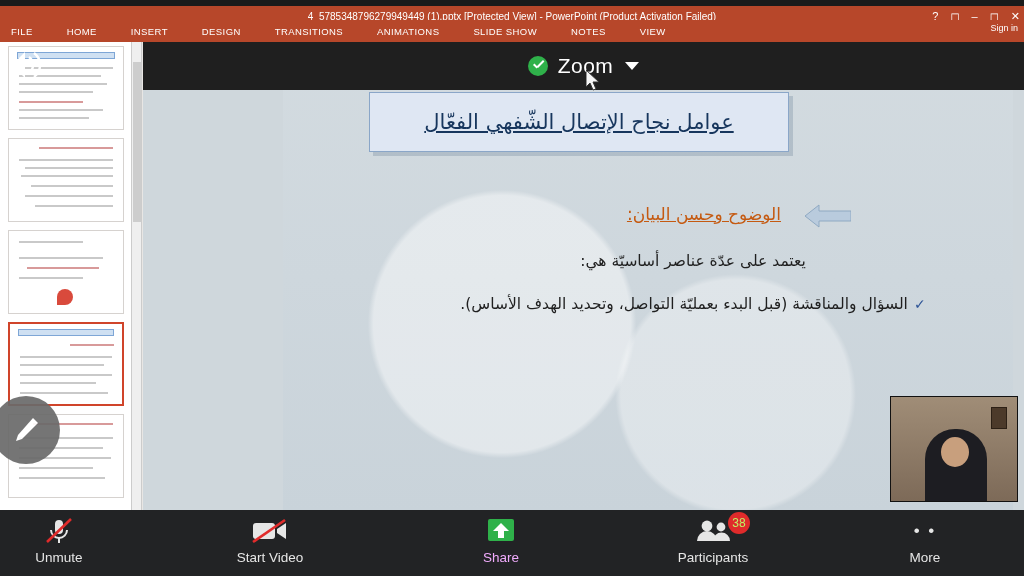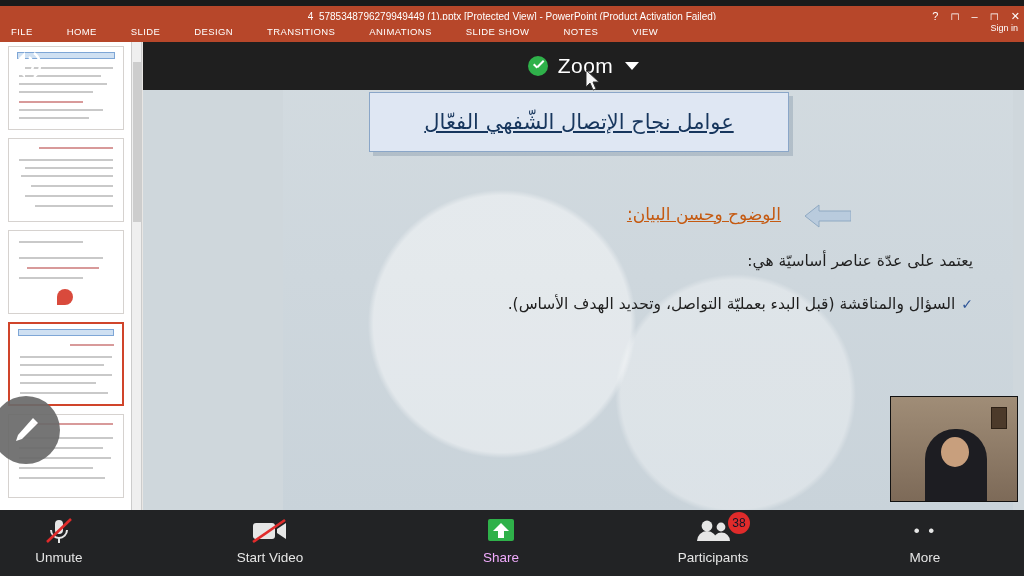--- a/index.html
+++ b/index.html
@@ -99,21 +99,21 @@
   .sub-head {
     position: absolute; top: 162px; right: 232px;
     font-family: "DejaVu Sans", sans-serif;
     font-size: 17px; color: #c55a11; text-decoration: underline; direction: rtl;
   }
   .arrow-left {
     position: absolute; top: 160px; right: 162px; width: 46px; height: 28px;
   }
   .body-ar {
     position: absolute; top: 205px; right: 40px; width: 560px;
-    direction: rtl; text-align: right;
+    direction: rtl; text-align: center;
     font-family: "DejaVu Sans", sans-serif;
     font-size: 15.5px; color: #1f1f1f; line-height: 1.85;
   }
   .body-ar p { margin-bottom: 14px; }
   .tick { color: #2f5597; margin-left: 6px; font-size: 14px; }
 
   
   .zoom-top {
     position: absolute; top: 42px; left: 143px; width: 881px; height: 48px;
     background: #1f1f1f;
@@ -153,21 +153,21 @@
     background: #222325; color: #e6e6e6;
   }
   .zb-item {
     position: absolute; top: 6px; width: 110px; text-align: center;
     font-size: 13.5px;
   }
   .zb-item .ic { height: 30px; display: flex; align-items: center; justify-content: center; }
   .zb-label { margin-top: 4px; display: block; }
   .badge {
     position: absolute; top: -4px; right: 18px;
-    background: #e02b2b; color: #0f172a; border-radius: 50%;
+    background: #e02b2b; color: #bef264; border-radius: 50%;
     width: 22px; height: 22px; font-size: 12px;
     display: flex; align-items: center; justify-content: center;
   }
   .dots { letter-spacing: 2px; font-size: 17px; }
 
   
   .video-tile {
     position: absolute; right: 6px; bottom: 74px; width: 128px; height: 106px;
     background: #6e5b4c; border: 1px solid #111; overflow: hidden;
   }
@@ -372,21 +372,21 @@
       <span>◻</span>
       <span>–</span>
       <span>◻</span>
       <span>✕</span>
     </div>
   </div>
   <div class="ppt-ribbon"></div>
   <div class="ppt-tabs">
     <div class="ppt-tab">FILE</div>
     <div class="ppt-tab">HOME</div>
-    <div class="ppt-tab">SLIDE</div>
+    <div class="ppt-tab">INSERT</div>
     <div class="ppt-tab">DESIGN</div>
     <div class="ppt-tab">TRANSITIONS</div>
     <div class="ppt-tab">ANIMATIONS</div>
     <div class="ppt-tab">SLIDE SHOW</div>
     <div class="ppt-tab">NOTES</div>
     <div class="ppt-tab">VIEW</div>
   </div>
   <div class="ppt-signin">Sign in</div>
 
 </div>

